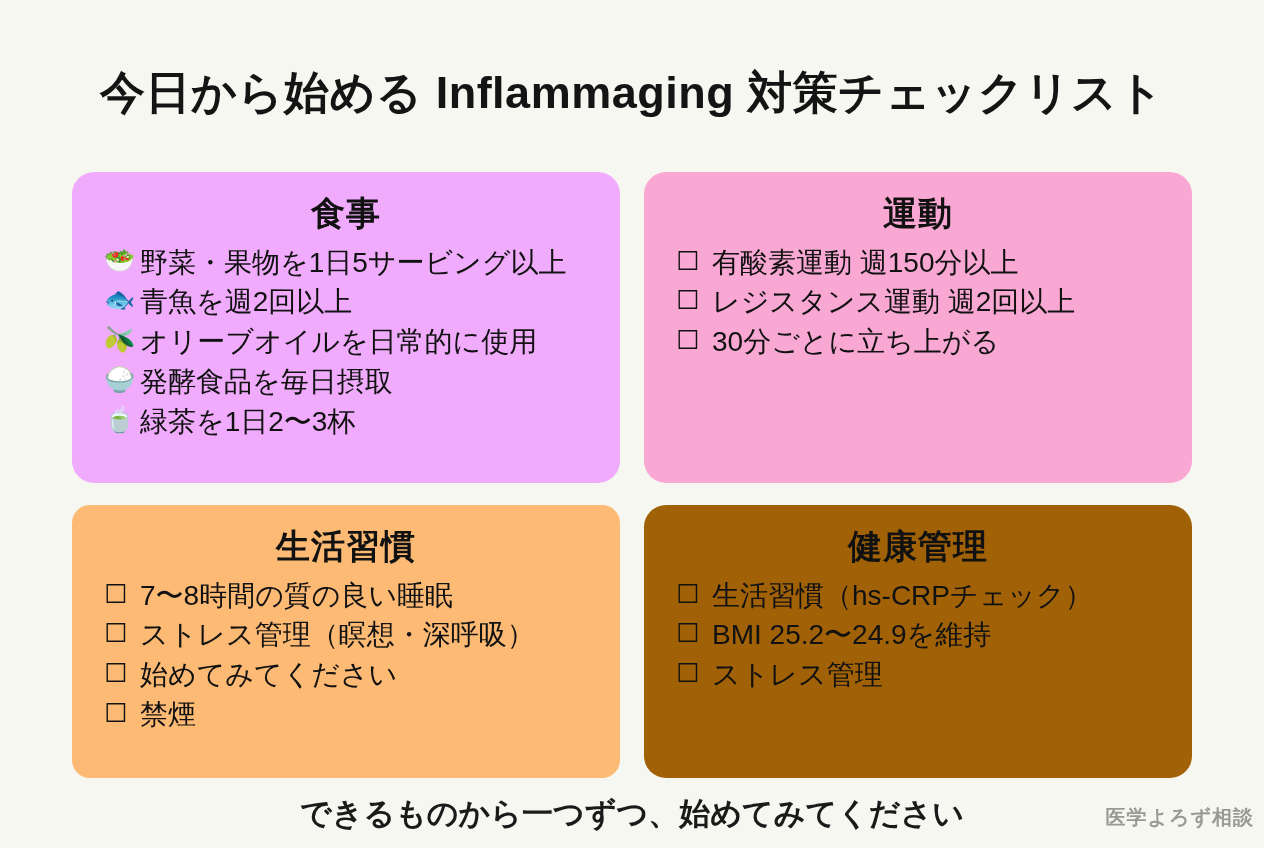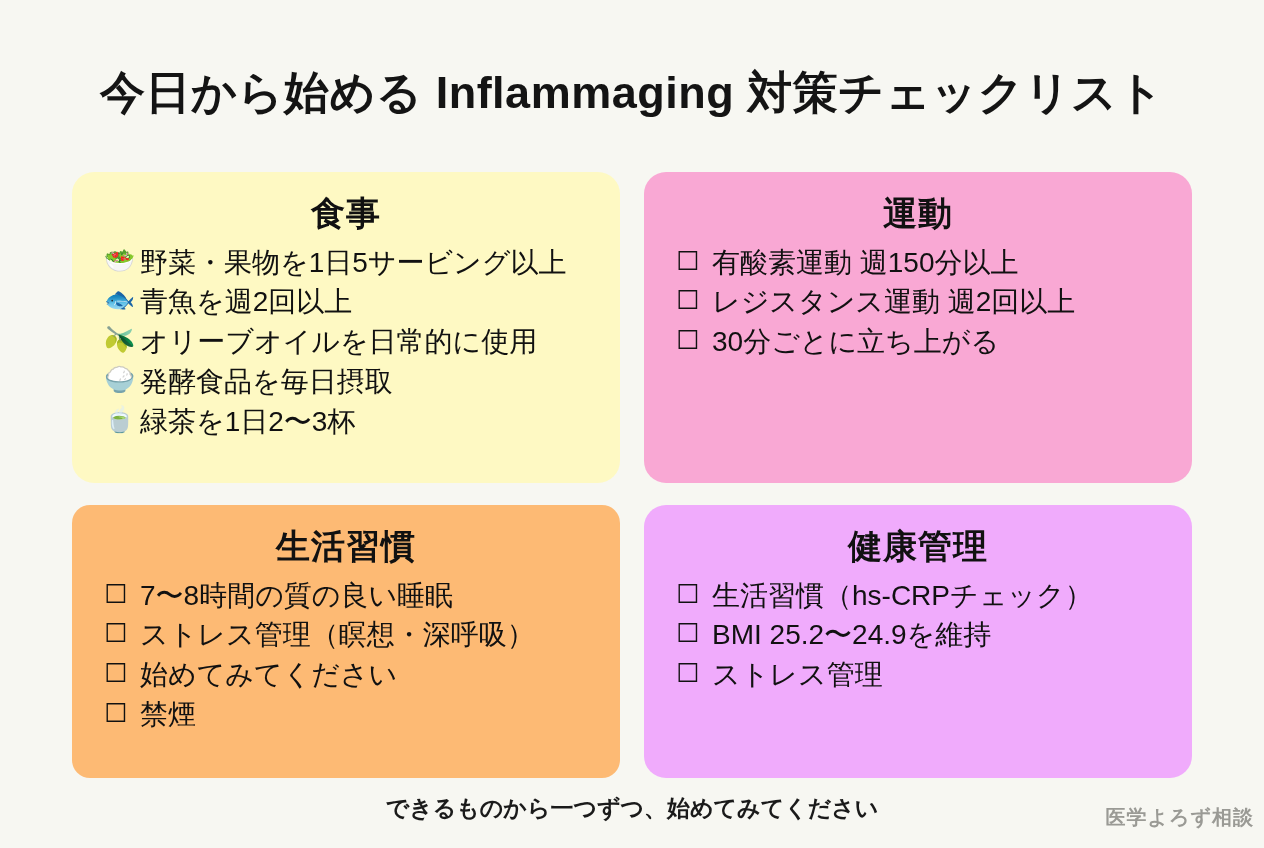--- a/index.html
+++ b/index.html
@@ -93,21 +93,21 @@
     flex: 0 1 auto;
   }
 
   
   .footer-note {
     position: absolute;
     left: 0;
     top: 793px;
     width: 1264px;
     text-align: center;
-    font-size: 23px;
+    font-size: 31px;
     font-weight: 600;
     color: #1a1a1a;
   }
   .watermark {
     position: absolute;
     right: 10px;
     top: 804px;
     font-size: 20px;
     font-weight: 600;
     color: #9a9a95;
@@ -115,21 +115,21 @@
   }
 </style>
 </head>
 <body style="background: rgb(247, 247, 242);">
 
 <div class="page">
 
   <h1 class="page-title">今日から始める Inflammaging 対策チェックリスト</h1>
 
   <div class="card-grid">
-      <section class="card" style="background: #fef9c3;">
+      <section class="card" style="background: #f0abfc;">
         <h2 class="card-title">食事</h2>
         <ul class="card-list">
           <li>
             <span class="li-icon">🥗</span>
             <span class="li-text">野菜・果物を1日5サービング以上</span>
           </li>
           <li>
             <span class="li-icon">🐟</span>
             <span class="li-text">青魚を週2回以上</span>
           </li>
@@ -178,21 +178,21 @@
           <li>
             <span class="li-icon checkbox">☐</span>
             <span class="li-text">始めてみてください</span>
           </li>
           <li>
             <span class="li-icon checkbox">☐</span>
             <span class="li-text">禁煙</span>
           </li>
         </ul>
       </section>
-      <section class="card" style="background: #f0abfc;">
+      <section class="card" style="background: #a16207;">
         <h2 class="card-title">健康管理</h2>
         <ul class="card-list">
           <li>
             <span class="li-icon checkbox">☐</span>
             <span class="li-text">生活習慣（hs-CRPチェック）</span>
           </li>
           <li>
             <span class="li-icon checkbox">☐</span>
             <span class="li-text">BMI 25.2〜24.9を維持</span>
           </li>

